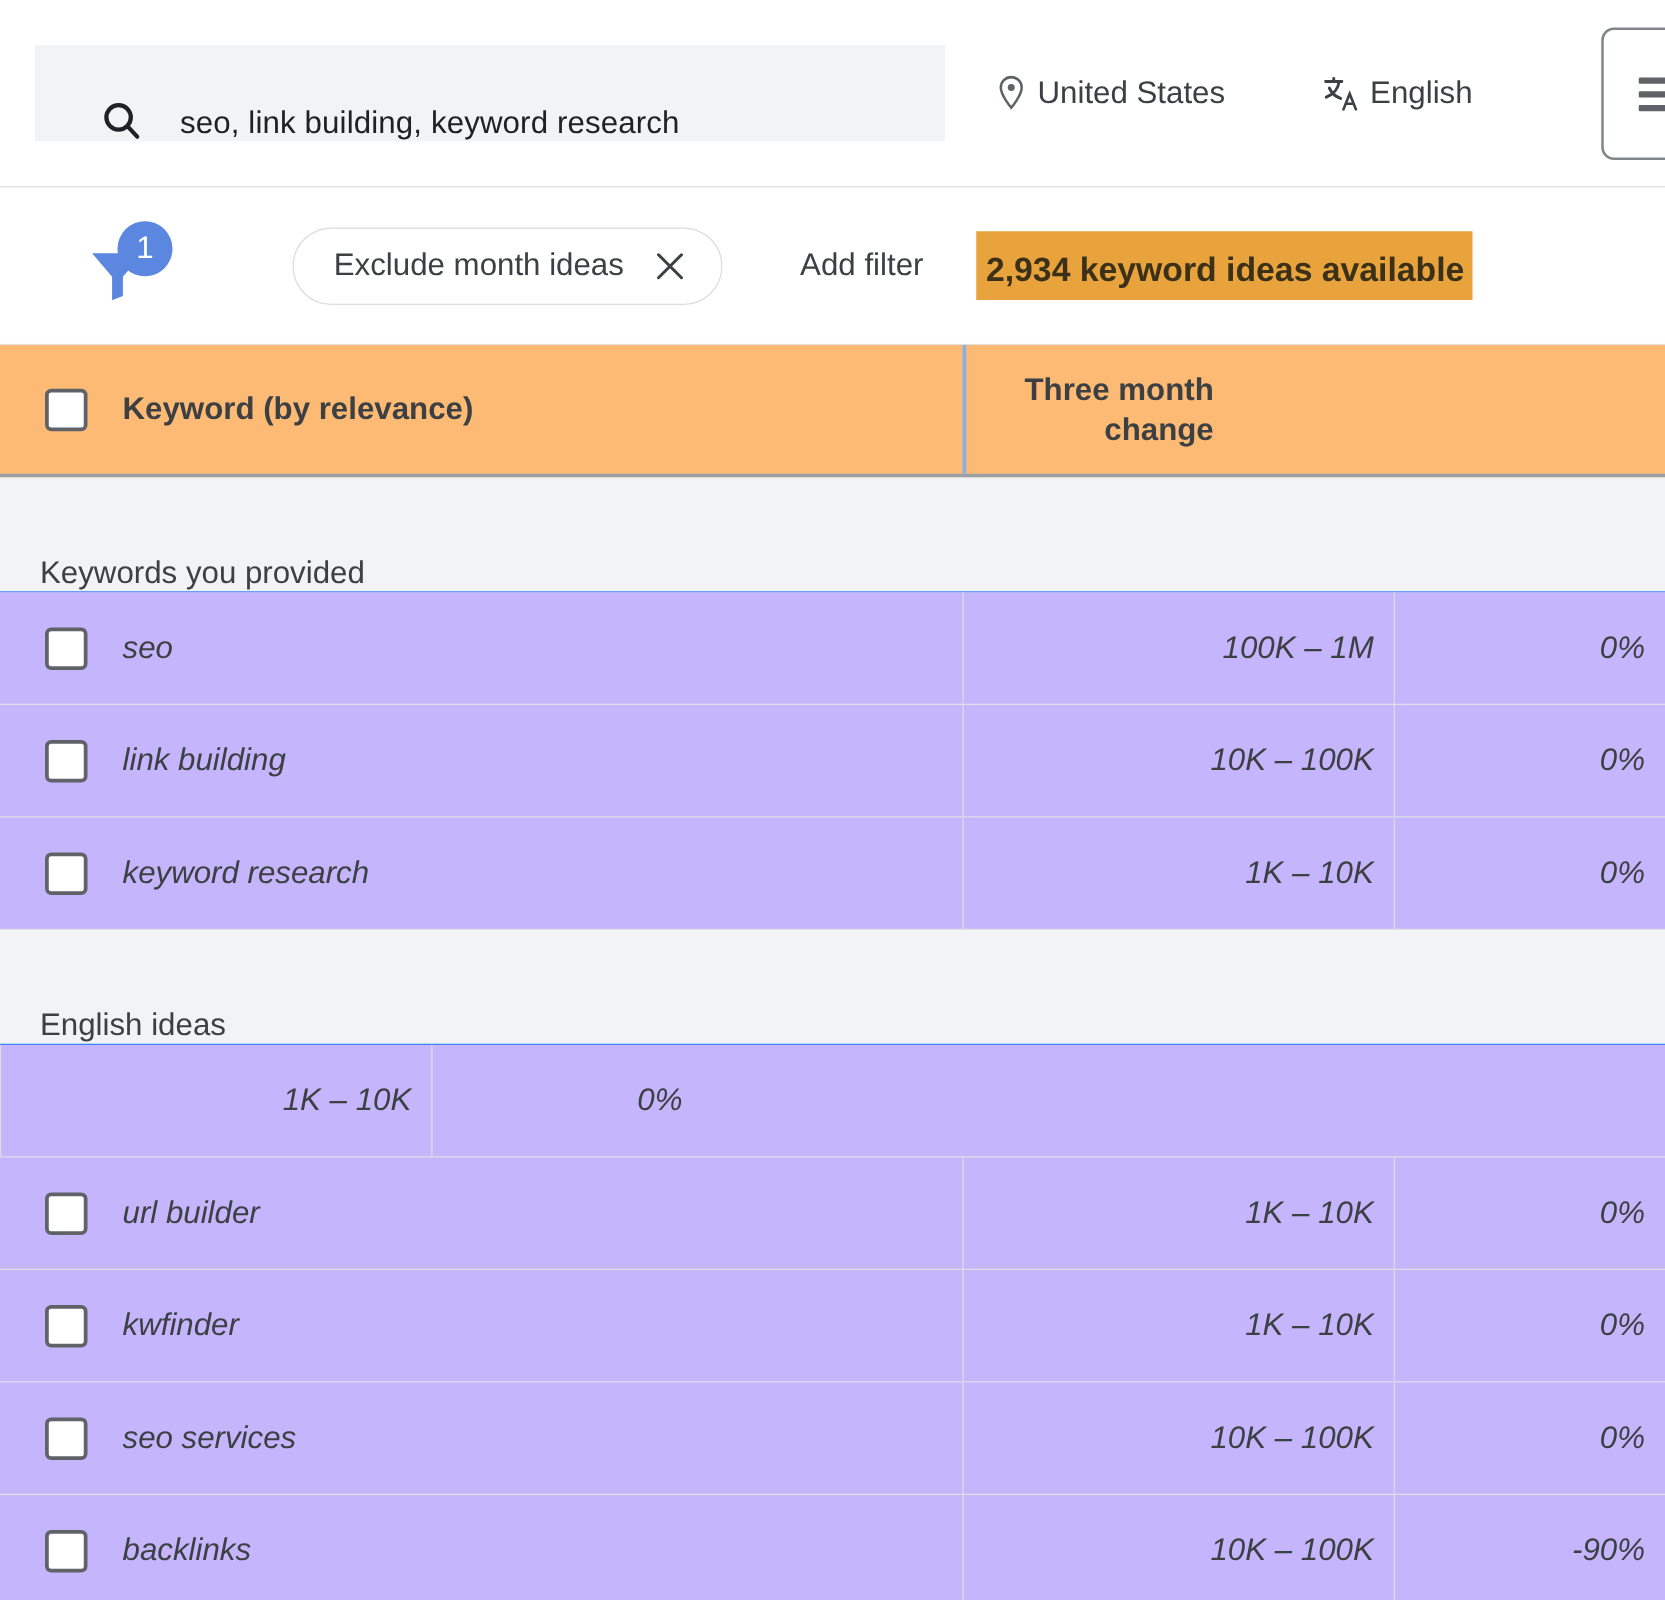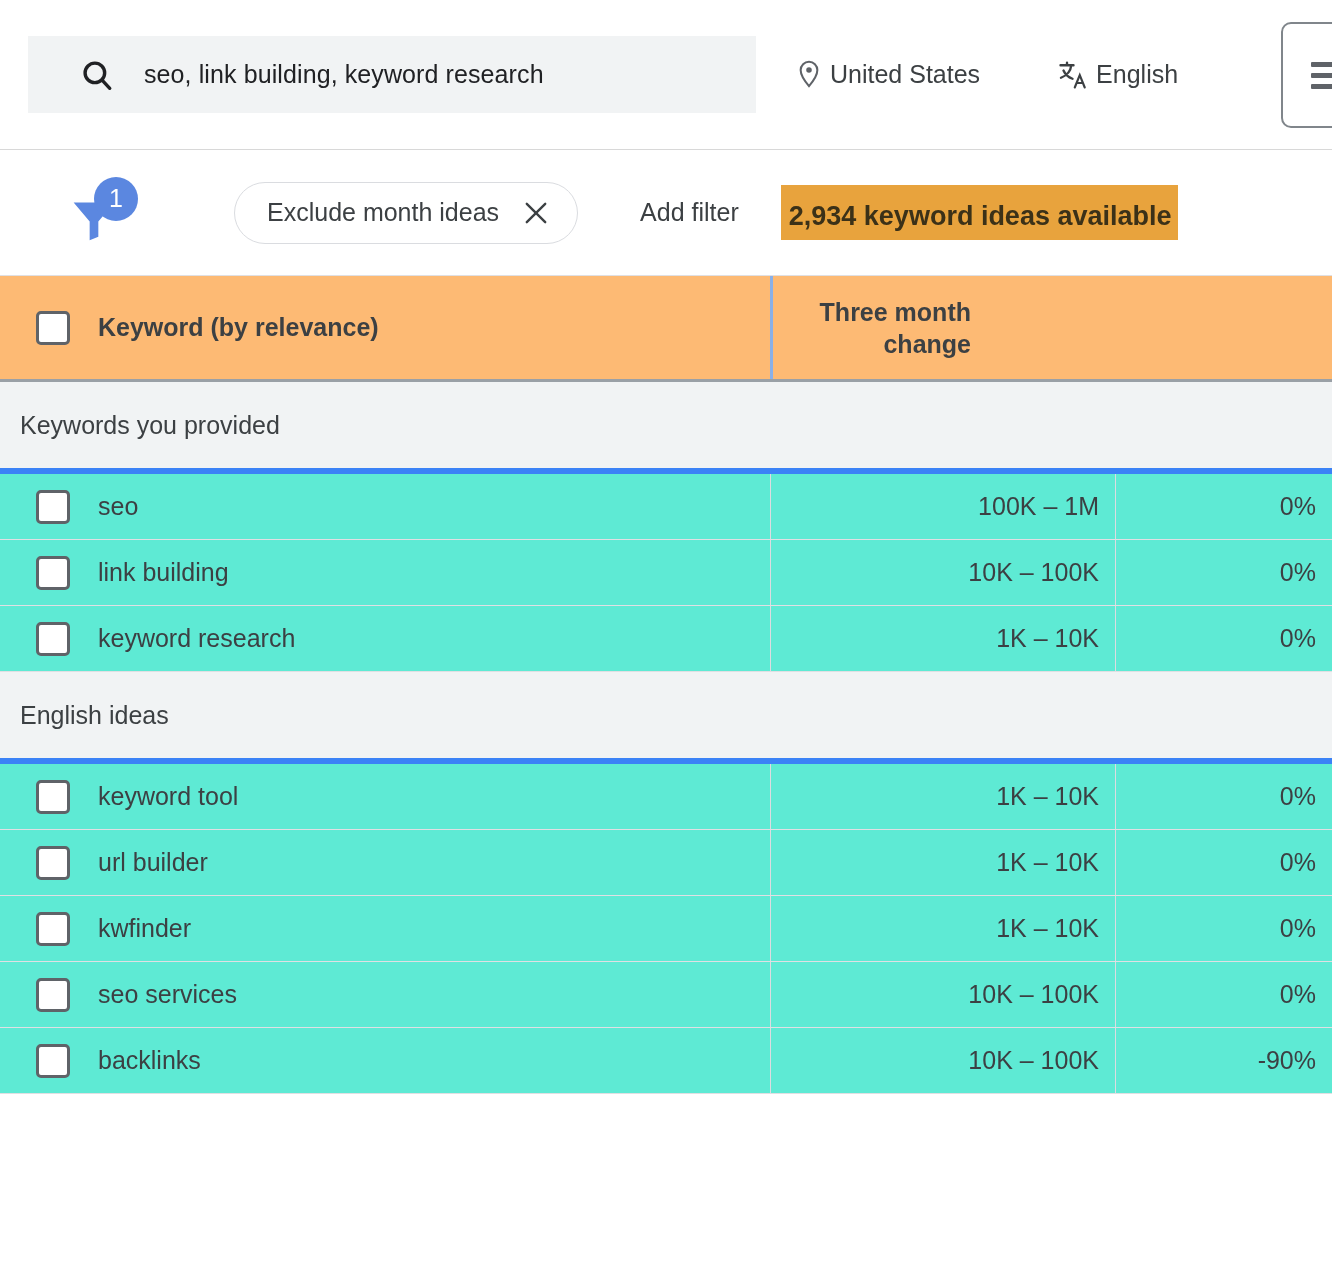--- a/index.html
+++ b/index.html
@@ -23,21 +23,21 @@
     padding-left: 28px;
     border-bottom: 1px solid #d8d8d8;
     box-shadow: 0 1px 3px rgba(0,0,0,0.14);
   }
 
   .search-box {
     width: 728px;
     height: 77px;
     background: #f1f3f4;
     display: flex;
-    align-items: center;
+    align-items: flex-end;
     padding-left: 52px;
     flex: none;
   }
 
   .search-icon { width: 34px; height: 34px; flex: none; display:block; }
 
   .search-text {
     margin-left: 30px;
     font-size: 25px;
     color: #202124;
@@ -186,27 +186,27 @@
     border-radius: 5px;
     background: #fff;
     flex: none;
     display: block;
   }
 
   .group-row {
     height: 92px;
     background: #f1f3f4;
     display: flex;
-    align-items: center;
-    padding-left: 20px;
-    border-bottom: 6px solid #3b82f6;
+    align-items: flex-end;
+    padding-left: 32px;
+    border-bottom: 1px solid #3b82f6;
   }
   .group-label { font-size: 25px; color: #3c4043; }
 
-  .row { display: flex; height: 66px; background: #5eead4; border-bottom: 1px solid #e0e0e3; }
+  .row { display: flex; height: 90px; background: #c4b5fd; border-bottom: 1px solid #e0e0e3; font-style: italic; }
 
   .row .col-kw  { display: flex; align-items: center; padding-left: 36px; }
   .row .col-avg { border-left: 1px solid #dcdce0; display: flex; align-items: center; justify-content: flex-end; padding-right: 16px; }
   .row .col-chg { border-left: 1px solid #dcdce0; display: flex; align-items: center; justify-content: flex-end; padding-right: 16px; }
 
   .kw-text { margin-left: 28px; font-size: 25px; color: #3c4043; }
   .cell-num { font-size: 25px; color: #3c4043; }
 </style>
 </head>
 <body>
@@ -329,24 +329,20 @@
     <div class="col-chg">
       <span class="cell-num">0%</span>
     </div>
   </div>
 
   <div class="group-row">
     <span class="group-label">English ideas</span>
   </div>
 
   <div class="row">
-    <div class="col-kw">
-      <span class="cbox"></span>
-      <span class="kw-text">keyword tool</span>
-    </div>
     <div class="col-avg">
       <span class="cell-num">1K – 10K</span>
     </div>
     <div class="col-chg">
       <span class="cell-num">0%</span>
     </div>
   </div>
 
   <div class="row">
     <div class="col-kw">

